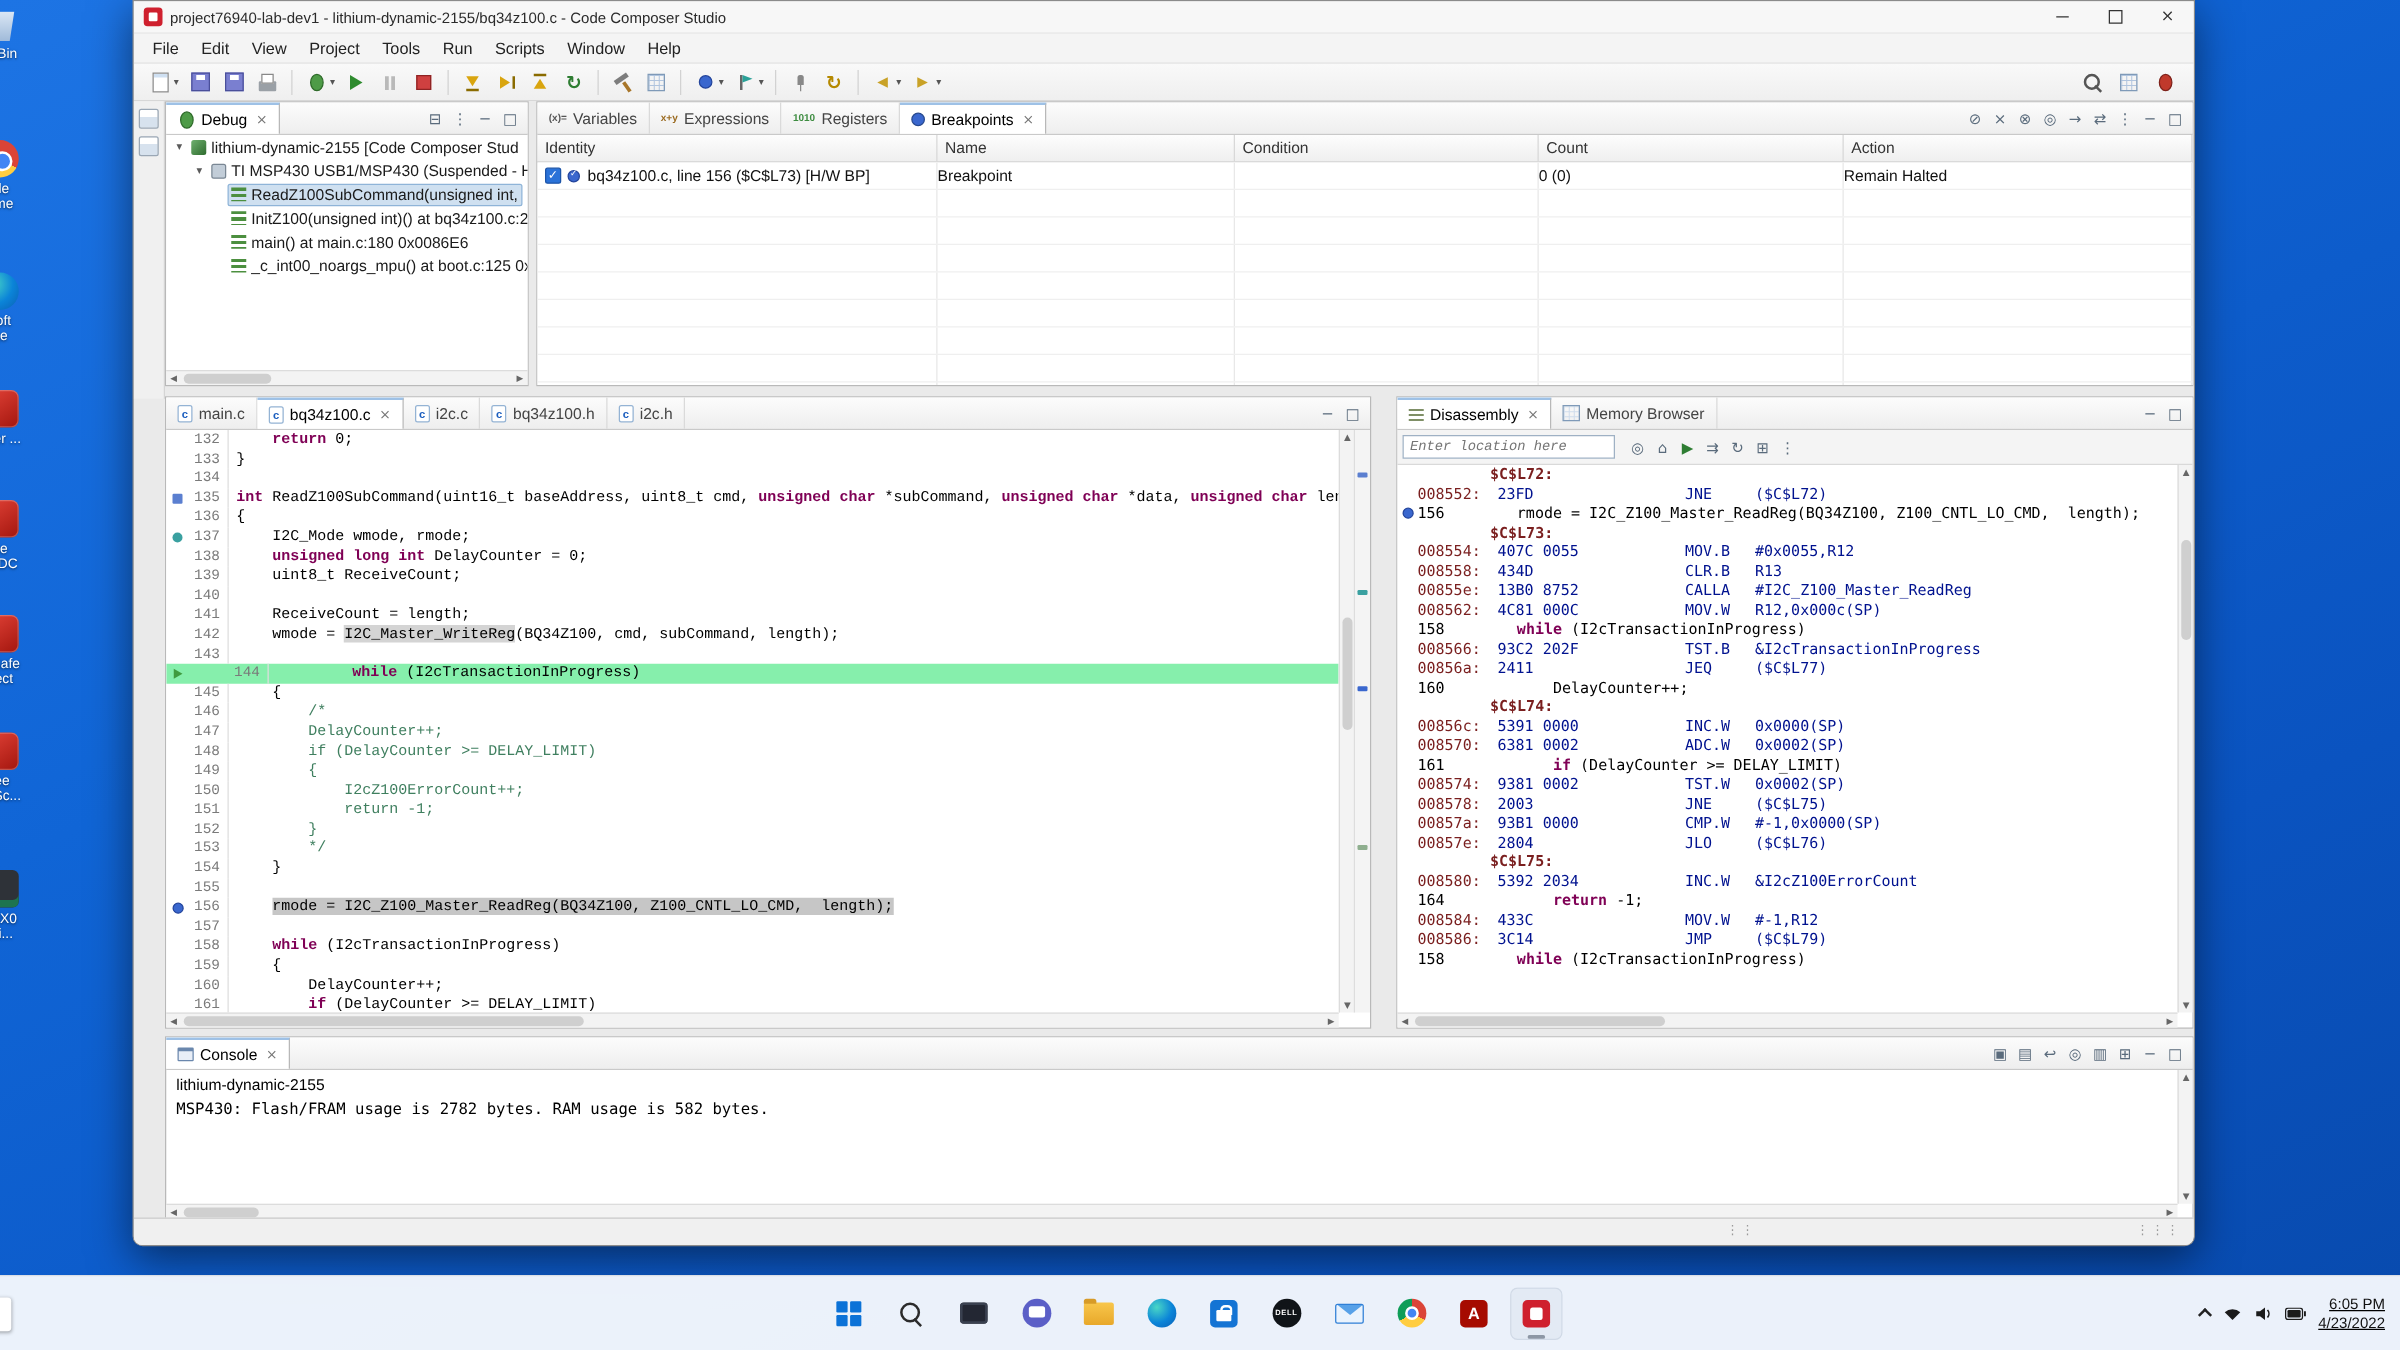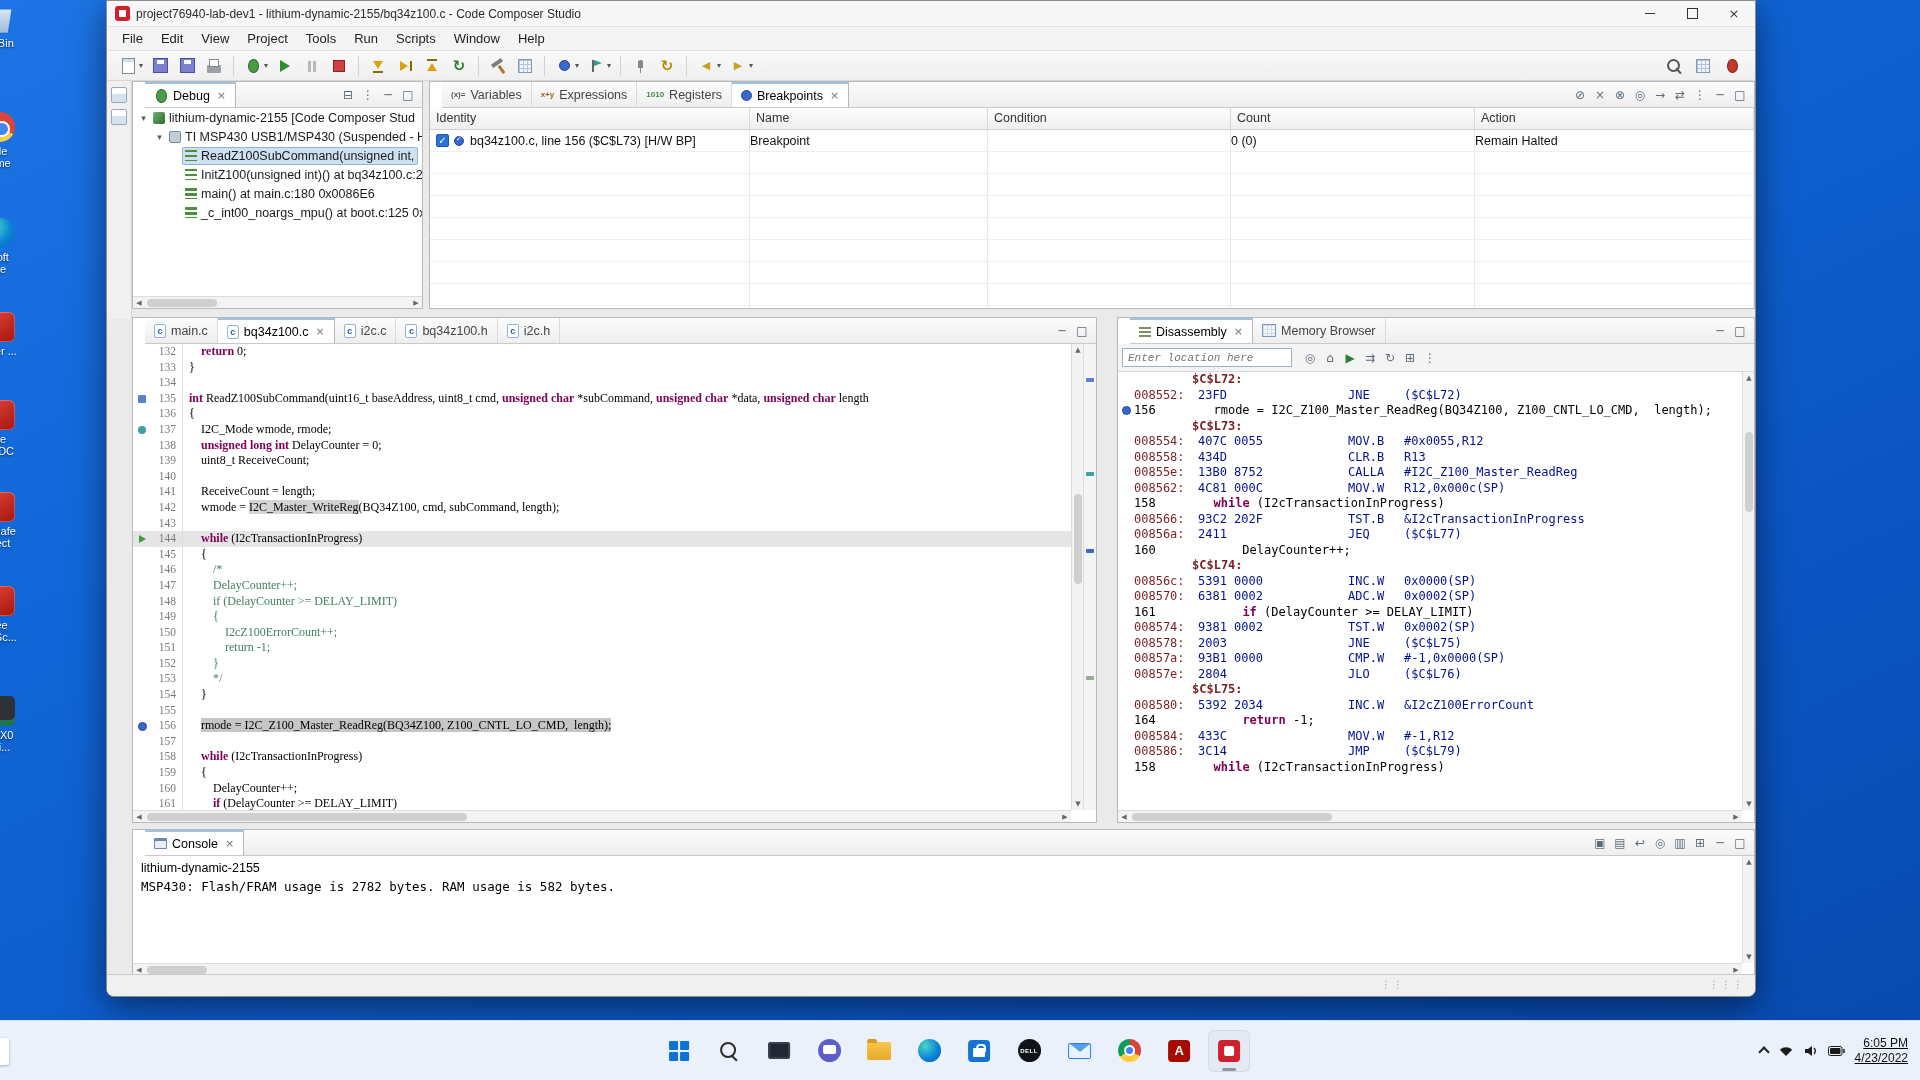--- a/index.html
+++ b/index.html
@@ -76,21 +76,21 @@
   #workspace{position:absolute;top:80px;left:0;right:0;bottom:22px;background:#eaeaea;}
   .panel{position:absolute;background:#fff;border:1px solid #b9b9b9;}
   #faststrip{position:absolute;left:0;top:0;width:25px;height:238px;background:#f0f0f0;border-right:1px solid #d5d5d5;display:flex;flex-direction:column;align-items:center;padding-top:6px;gap:6px;}
   .fsi{width:16px;height:16px;border:1px solid #9aa7b5;background:linear-gradient(#fff 40%,#d7e2ee 40%);border-radius:2px;}
   #debug-panel{left:25px;top:0;width:291px;height:228px;}
   #views-panel{left:322px;top:0;width:1326px;height:228px;}
   #editor-panel{left:25px;top:236px;width:965px;height:506px;}
   #disasm-panel{left:1010px;top:236px;width:638px;height:506px;}
   #console-panel{left:25px;top:748px;width:1623px;height:147px;}
 
-  .tabbar{position:absolute;top:0;left:12px;right:0;height:26px;background:linear-gradient(#fcfcfc,#eeeeee);border-bottom:1px solid #c9c9c9;display:flex;align-items:stretch;}
+  .tabbar{position:absolute;top:0;left:0;right:0;height:26px;background:linear-gradient(#fcfcfc,#eeeeee);border-bottom:1px solid #c9c9c9;display:flex;align-items:stretch;}
   .tab{display:flex;align-items:center;gap:5px;padding:0 9px;font-size:12.5px;color:#444;border-right:1px solid #dadada;white-space:nowrap;}
   .tab.active{background:#fff;color:#000;border-top:2px solid #9ec1e6;border-right:1px solid #b8b8b8;}
   .tablabel{white-space:nowrap;}
   .tclose{font-size:11px;color:#777;margin-left:2px;}
   .tb-actions{margin-left:auto;display:flex;align-items:center;padding-right:4px;}
   .act{width:18px;height:18px;display:inline-flex;align-items:center;justify-content:center;font-size:12px;color:#5a6b7c;margin:0 1px;border-radius:3px;}
 
   
   #debug-tree{position:absolute;top:26px;left:0;right:0;bottom:12px;overflow:hidden;background:#fff;}
   .trow{height:19px;display:flex;align-items:center;font-size:12.5px;color:#1a1a1a;white-space:nowrap;}
@@ -121,22 +121,22 @@
   #bp-body{position:absolute;top:48px;left:0;right:0;bottom:0;overflow:hidden;background:#fff;}
   .bp-row{height:22px;display:flex;border-bottom:1px solid #efefef;}
   .bp-c{flex:none;display:flex;align-items:center;font-size:12.5px;color:#111;border-right:1px solid #e8e8e8;overflow:hidden;white-space:nowrap;padding-right:4px;}
   .chk{width:13px;height:13px;background:#2a72d8;border:1px solid #1c54a8;color:#fff;font-size:10px;line-height:11px;display:inline-flex;align-items:center;justify-content:center;border-radius:2px;margin:0 5px 0 6px;flex:none;}
   .bpdot{width:10px;height:10px;border-radius:50%;background:#3a67ce;border:1px solid #24459c;margin-right:6px;flex:none;position:relative;}
   .bpdot::after{content:"✓";font-family:"DejaVu Sans",sans-serif;position:absolute;top:-2px;left:1px;font-size:7px;color:#fff;}
 
   
   .cfile{width:12px;height:14px;background:#fff;border:1px solid #94b3d4;color:#1d5fbf;font-size:9px;font-weight:bold;display:inline-flex;align-items:center;justify-content:center;border-radius:2px;flex:none;}
   #editor-body{position:absolute;top:26px;left:0;right:25px;bottom:12px;overflow:hidden;background:#fff;}
-  .cl{display:flex;height:15.6px;line-height:15.6px;font-family:Liberation Serif, serif;font-size:12px;white-space:pre;}
-  .cl.cur{background:#e5e5e5;}
+  .cl{display:flex;height:15.6px;line-height:15.6px;font-family:Liberation Mono, monospace;font-size:12px;white-space:pre;}
+  .cl.cur{background:#86efac;gap:32px;}
   .cl-m{width:18px;flex:none;display:flex;align-items:center;justify-content:center;}
   .cl-n{width:32px;flex:none;text-align:right;padding-right:6px;color:#7a7a7a;font-size:11.5px;border-right:1px solid #dedede;margin-right:6px;}
   .cl-c{flex:1;overflow:hidden;}
   .kw{color:#7f0055;font-weight:bold;}
   .cm{color:#3f7f5f;}
   .occ{background:#d4d4d4;}
   .selstmt{background:#c6c6c6;}
   .mk{display:inline-block;}
   .mk-ip{width:0;height:0;border-left:7px solid #3f9b3f;border-top:4px solid transparent;border-bottom:4px solid transparent;}
   .mk-bp{width:9px;height:9px;border-radius:50%;background:#3a67ce;border:1px solid #24459c;}

